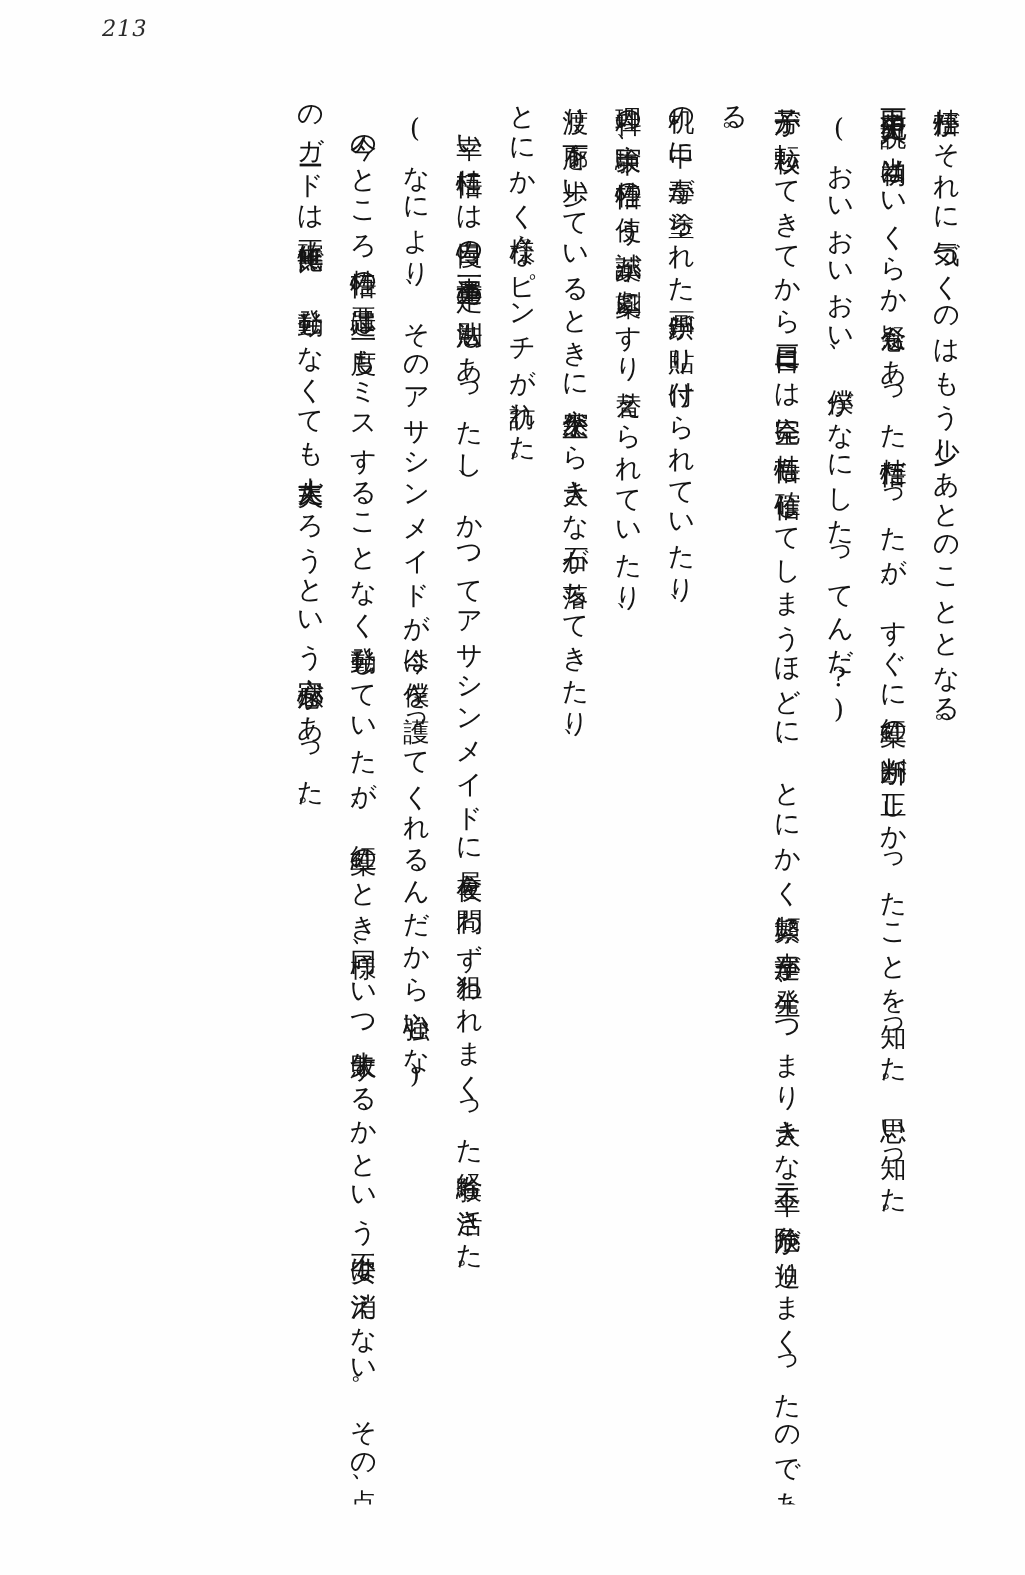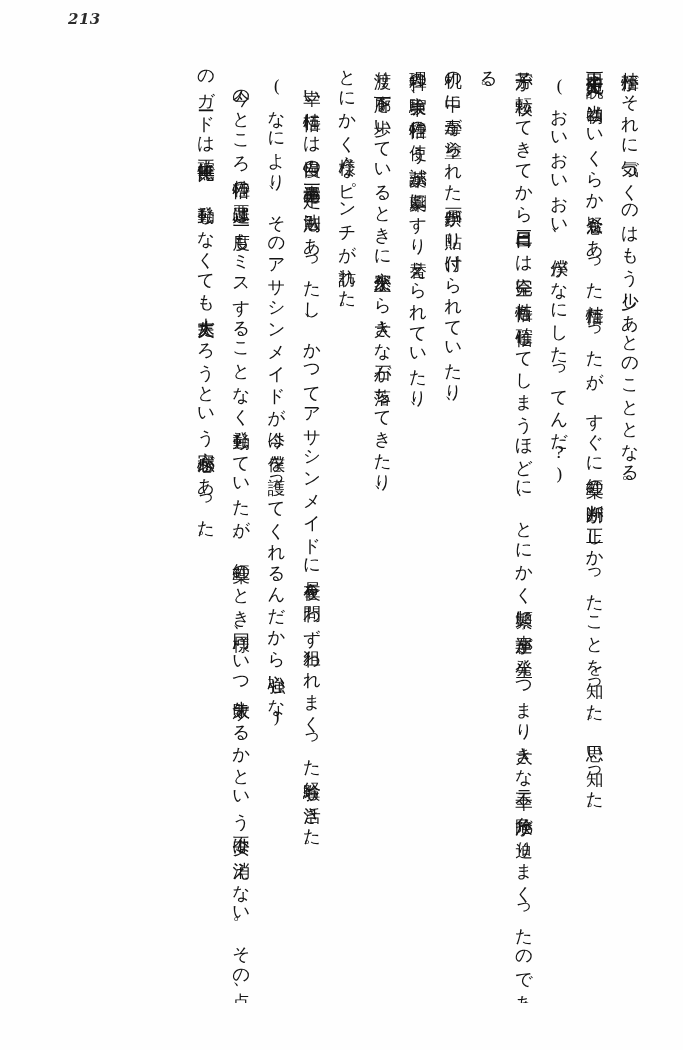--- a/index.html
+++ b/index.html
@@ -23,21 +23,20 @@
   }
   .page-number {
     position: absolute;
     top: 10px;
     left: 68px;
     font-family: "DejaVu Serif", "Liberation Serif", serif;
     font-style: italic;
     font-size: 15px;
     color: #2b2b2b;
     letter-spacing: 0.5px;
-    font-weight: bold;
   }
   .body-text {
     position: absolute;
     top: 58px;
     left: 40px;
     right: 36px;
     height: 945px;
     writing-mode: vertical-rl;
     text-orientation: upright;
     font-size: 17.5px;

